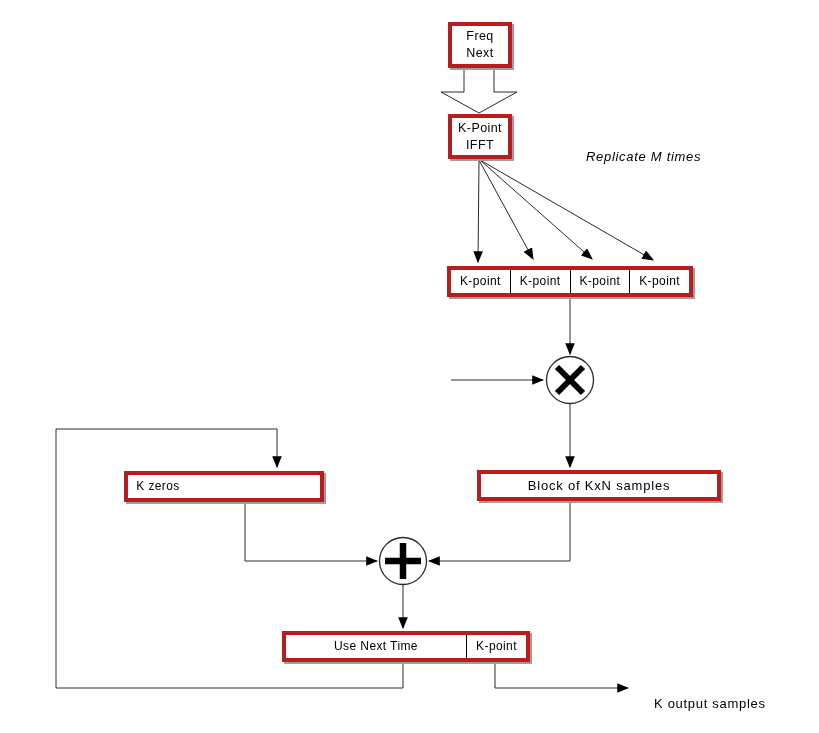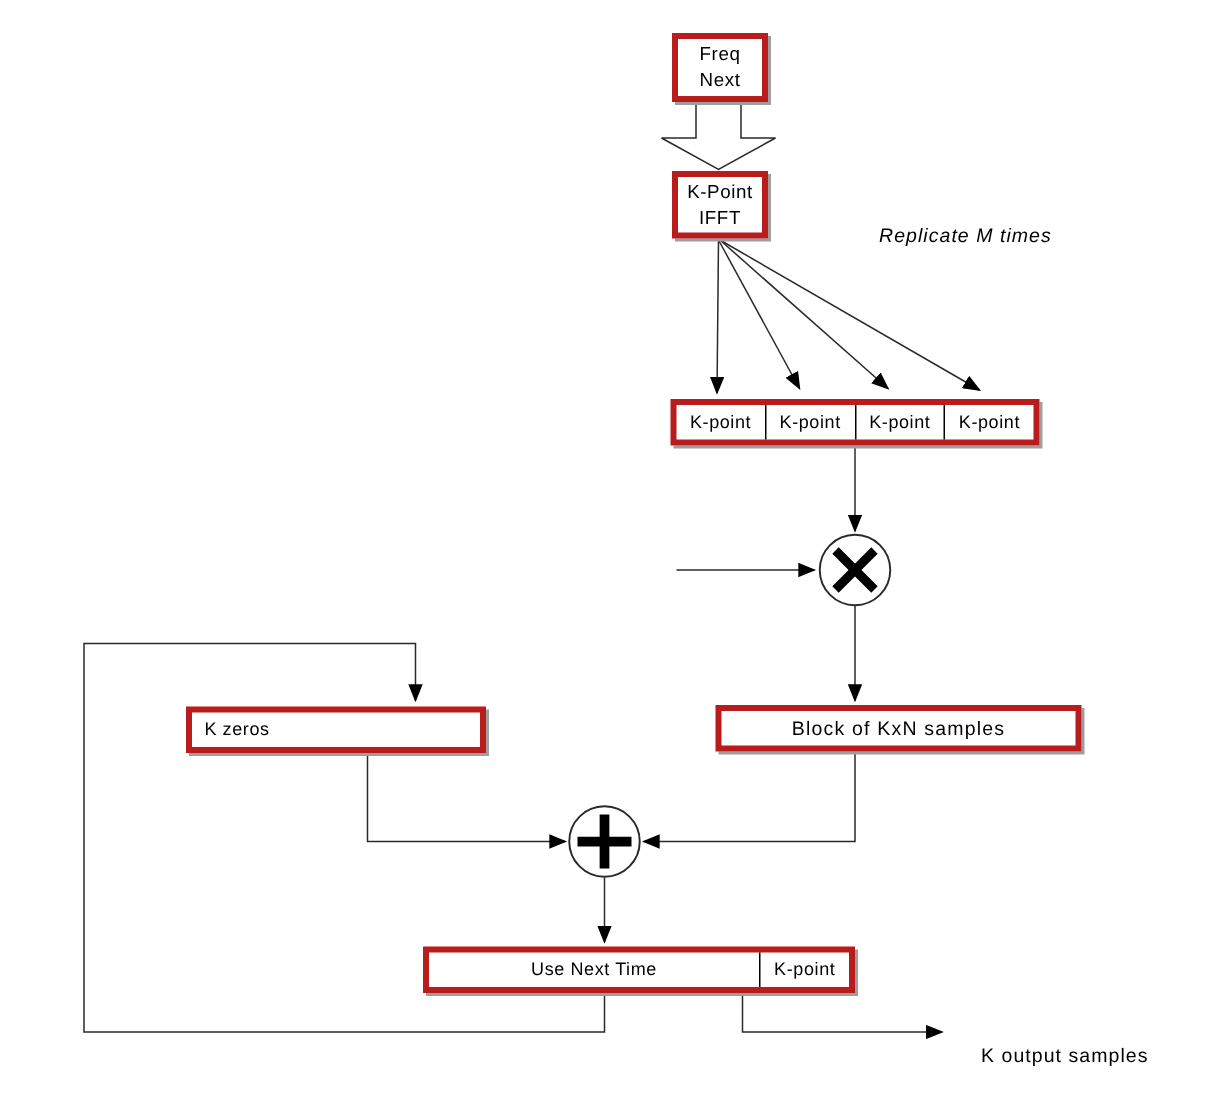--- a/index.html
+++ b/index.html
@@ -136,20 +136,20 @@
     <div class="cell" style="flex:1;">K-point</div>
   </div>
 
 
   <div class="box lg" style="left:449px; top:470px; width:244px; height:31px;margin-left:28px;">Block of KxN samples</div>
 
   <div class="box split" style="left:124px; top:471px; width:200px; height:31px;">
     <div class="cell" style="width:60px;">K zeros</div>
   </div>
 
-  <div class="box split" style="left:282px; top:631px; width:288px; height:31px;">
+  <div class="box split" style="left:282px; top:631px; width:248px; height:31px;">
     <div class="cell" style="flex:1;">Use Next Time</div>
     <div class="cell" style="width:60px;">K-point</div>
   </div>
 
   <div class="floating-label" style="left:654px; top:696px;">K output samples</div>
 
 </div>
 
 </body></html>

